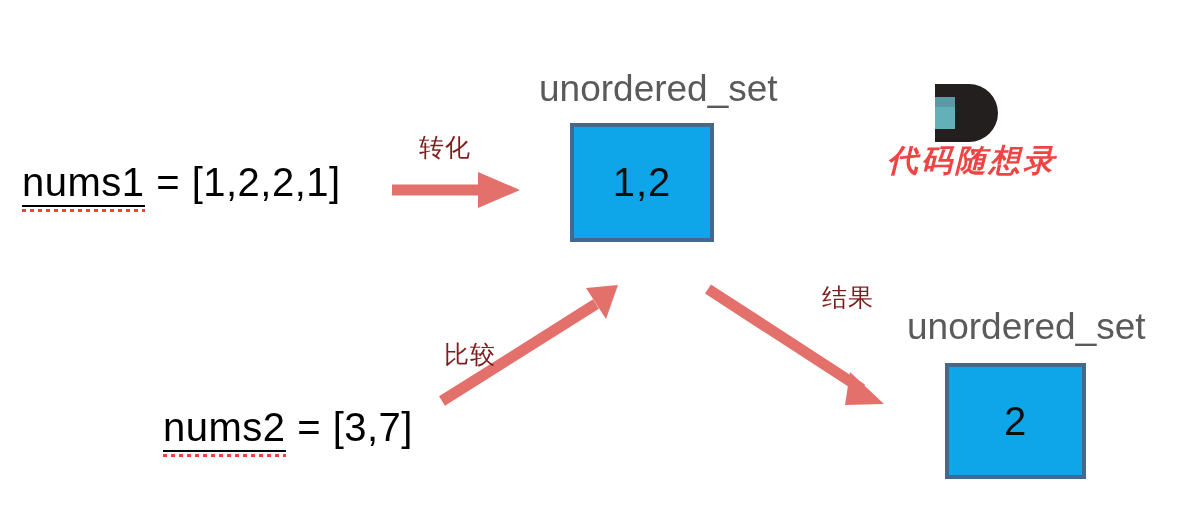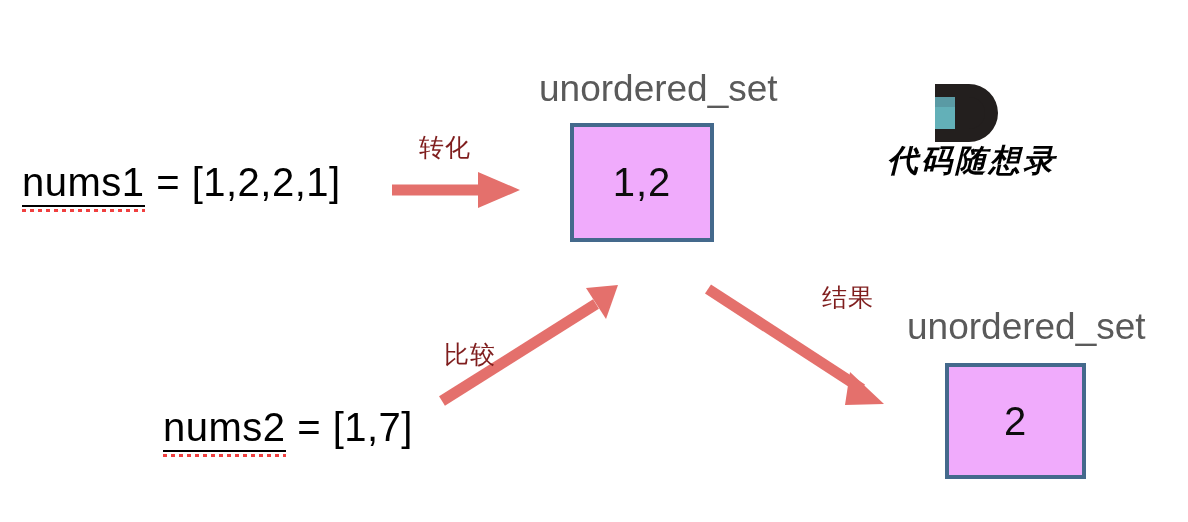--- a/index.html
+++ b/index.html
@@ -53,21 +53,21 @@
     font-size: 37px;
     color: #5a5a5a;
     white-space: nowrap;
   }
 
   
   .set-box {
     position: absolute;
     box-sizing: border-box;
     border: 4px solid #44698c;
-    background: #f0abfc;
+    background: #0ea5e9;
     display: flex;
     align-items: center;
     justify-content: center;
   }
   .set-box .box-value {
     font-family: "Liberation Sans", sans-serif;
     font-size: 40px;
     color: #0d0d0d;
     letter-spacing: 1px;
   }
@@ -108,21 +108,21 @@
   #logo .logo-text {
     position: absolute;
     left: 0;
     top: 62px;
     width: 200px;
     text-align: center;
     font-family: "DejaVu Serif", serif;
     font-weight: bold;
     font-size: 31px;
     font-style: italic;
-    color: #000000;
+    color: #ef4444;
     letter-spacing: 3px;
     white-space: nowrap;
   }
 </style>
 </head>
 <body>
 
 <div id="canvas">
 
   <svg id="arrows" viewBox="0 0 1188 522" xmlns="http://www.w3.org/2000/svg">
@@ -141,21 +141,21 @@
       <line x1="708" y1="289" x2="862" y2="389" stroke="#e4706c" stroke-width="11" stroke-linecap="butt"></line>
       <polygon points="850,372 884,404 845,405" fill="#e4706c"></polygon>
     </g>
   </svg>
 
   <div class="expr" style="left:22px; top:160px;">
     <span class="varname">nums1</span><span> = [1,2,2,1]</span>
   </div>
 
   <div class="expr" style="left:163px; top:405px;">
-    <span class="varname">nums2</span><span> = [1,7]</span>
+    <span class="varname">nums2</span><span> = [3,7]</span>
   </div>
 
   <div class="set-label" style="left:539px; top:68px;">unordered_set</div>
   <div class="set-box" style="left:570px; top:123px; width:144px; height:119px;">
     <span class="box-value">1,2</span>
   </div>
 
   <div class="set-label" style="left:907px; top:306px;">unordered_set</div>
   <div class="set-box" style="left:945px; top:363px; width:141px; height:116px;">
     <span class="box-value">2</span>

